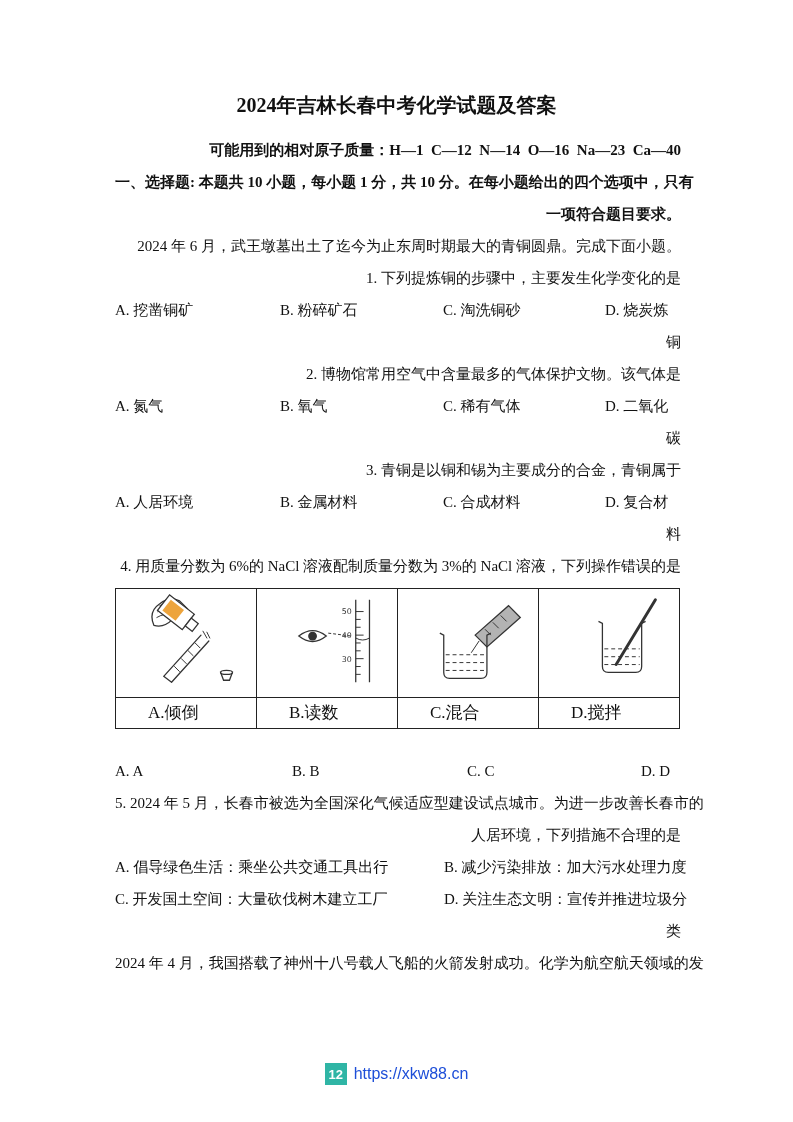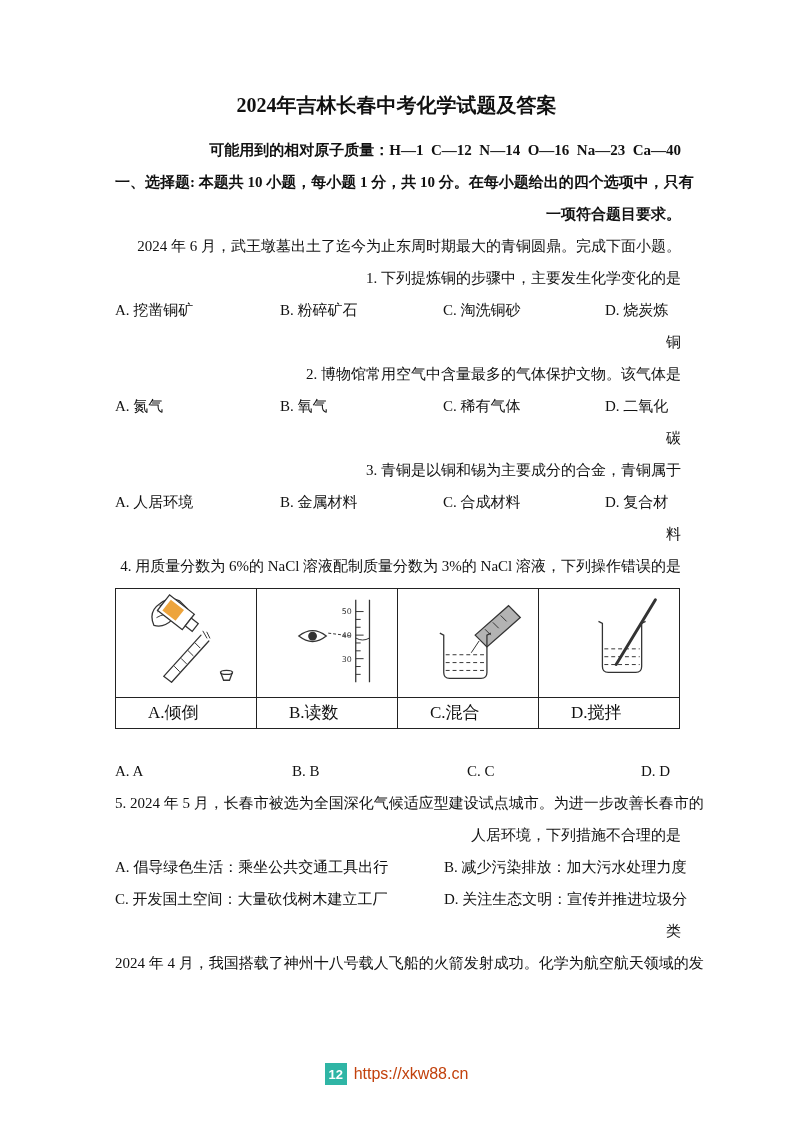--- a/index.html
+++ b/index.html
@@ -91,21 +91,21 @@
     height: 22px;
     background: #2fb5a5;
     color: #ffffff;
     border-radius: 0;
     align-items: center;
     justify-content: center;
     font-size: 13px;
     font-weight: bold;
   }
   .url {
-    color: #c2410c;
+    color: #1d4ed8;
     font-size: 16px;
     text-decoration: none;
   }
   svg .num {
     font-size: 8px;
     fill: #333333;
     font-family: "DejaVu Sans", sans-serif;
   }
 </style>
 </head>

